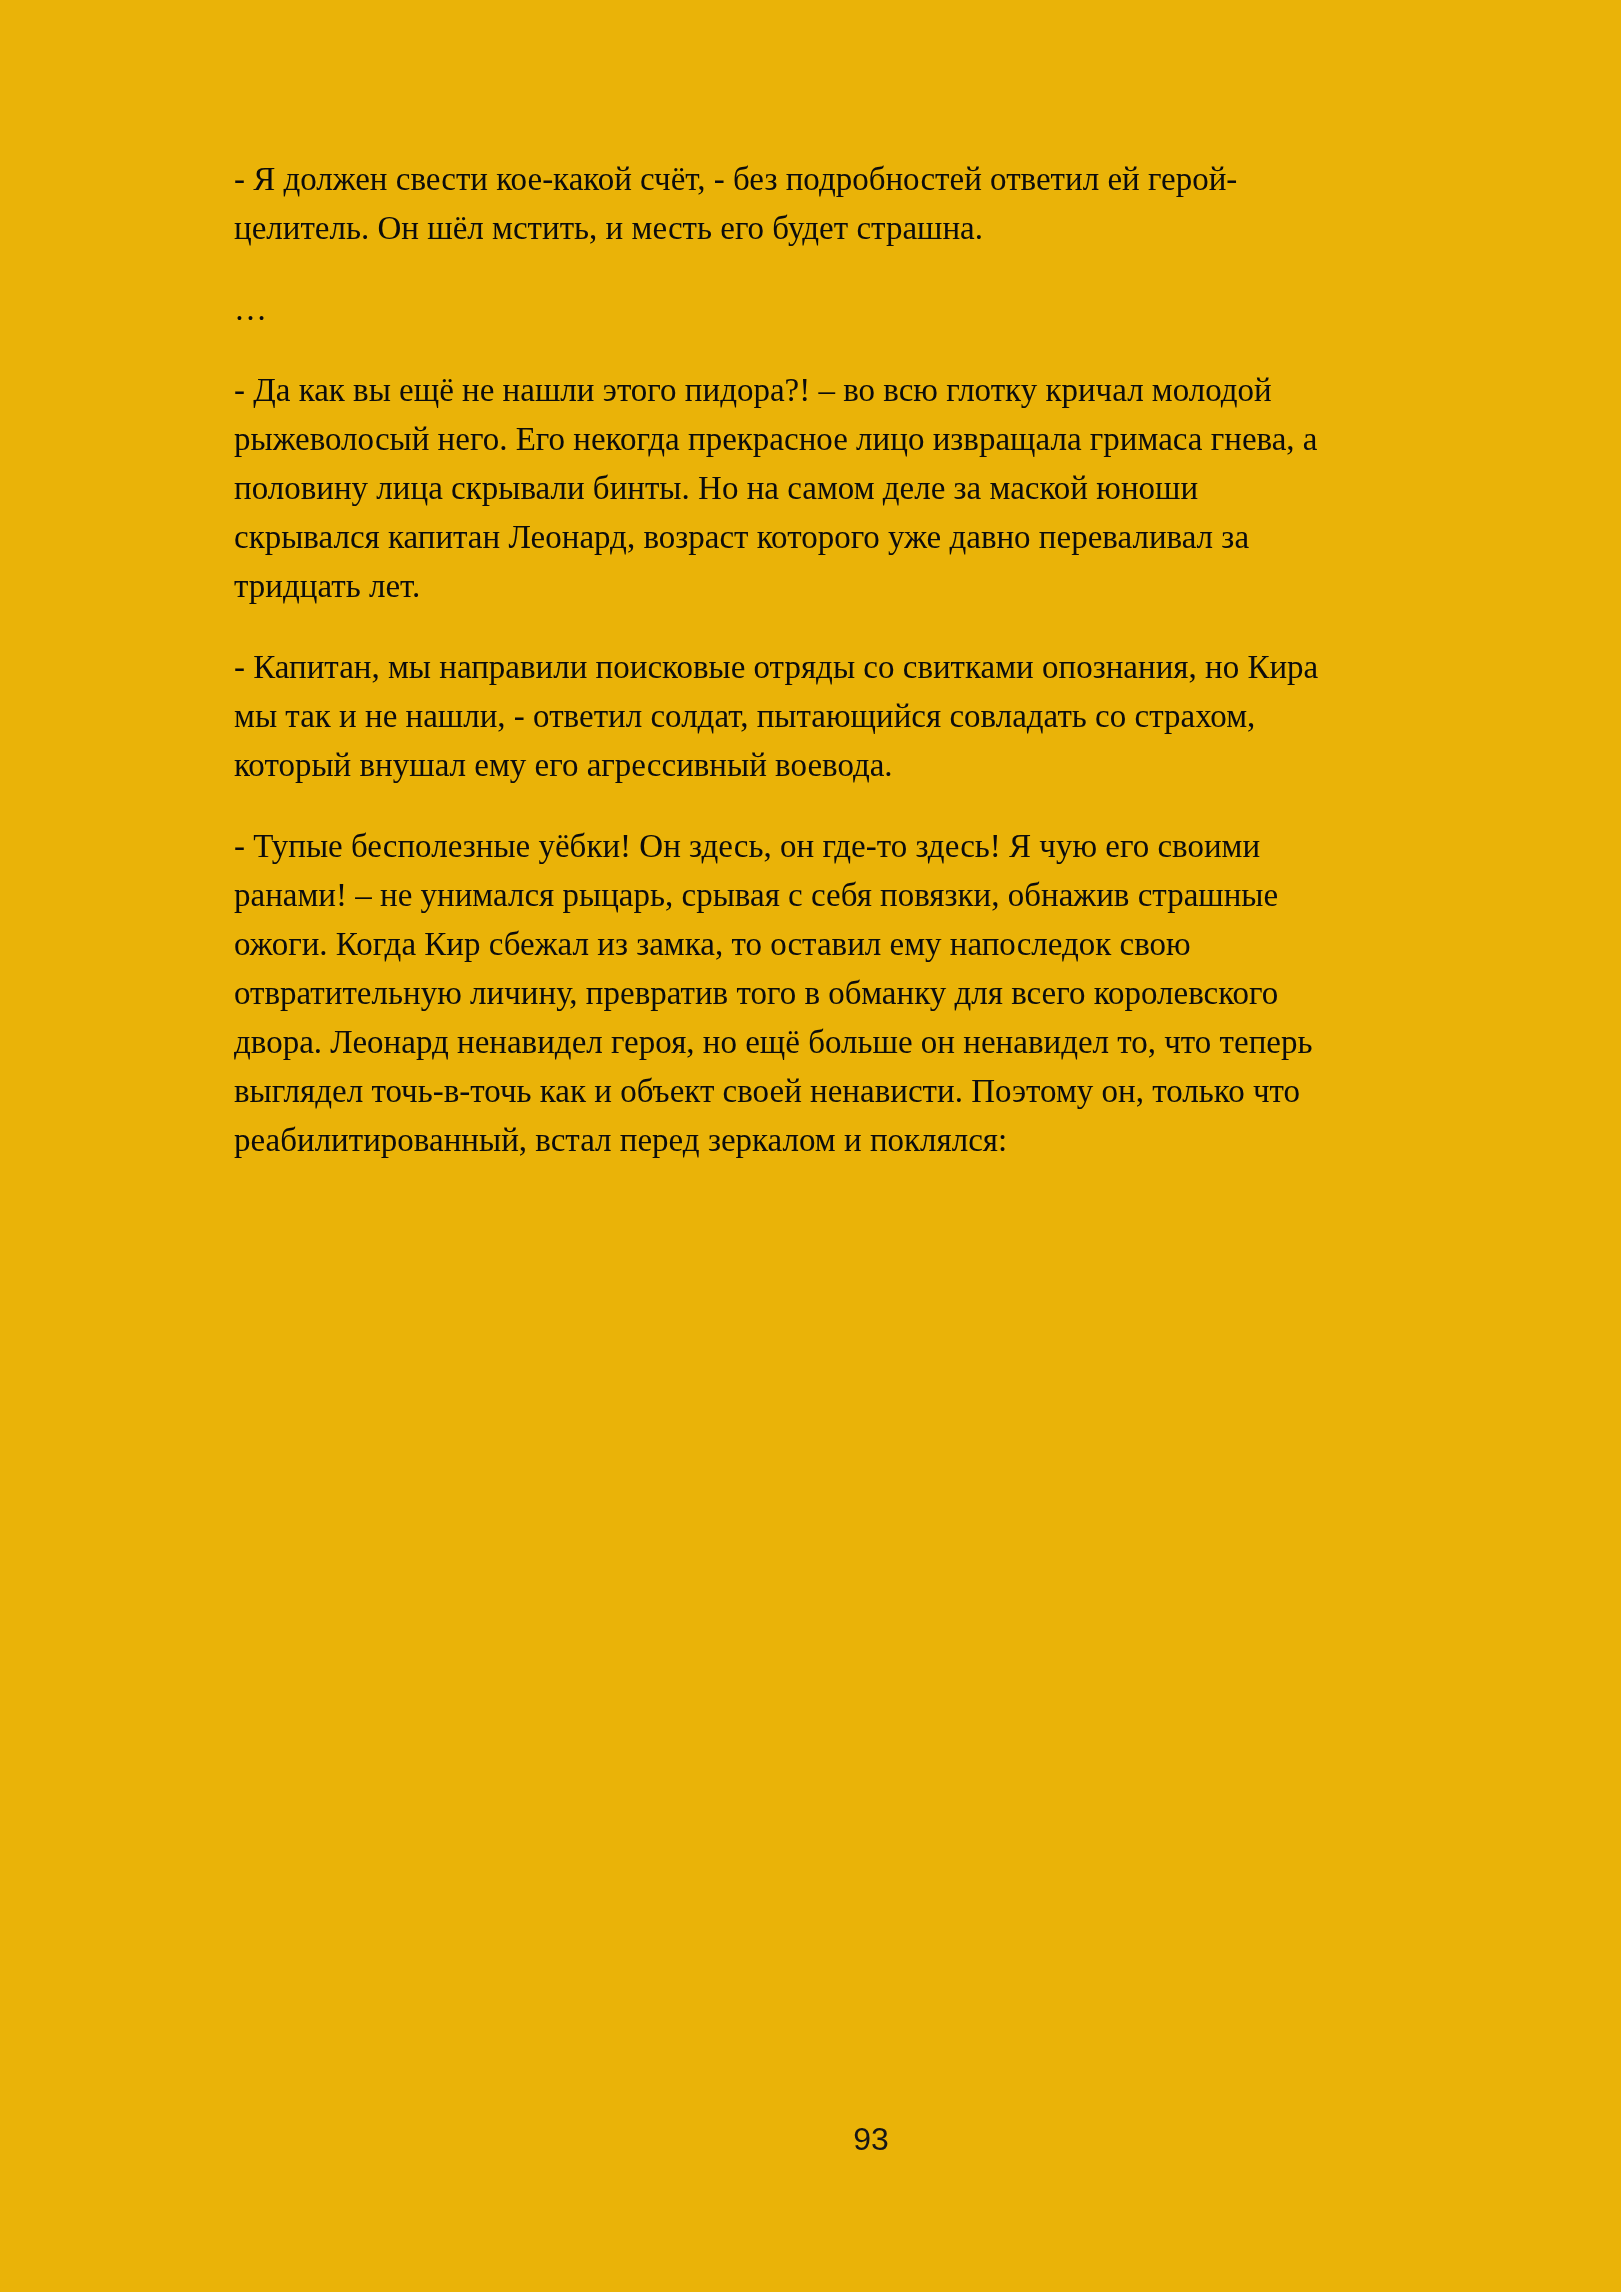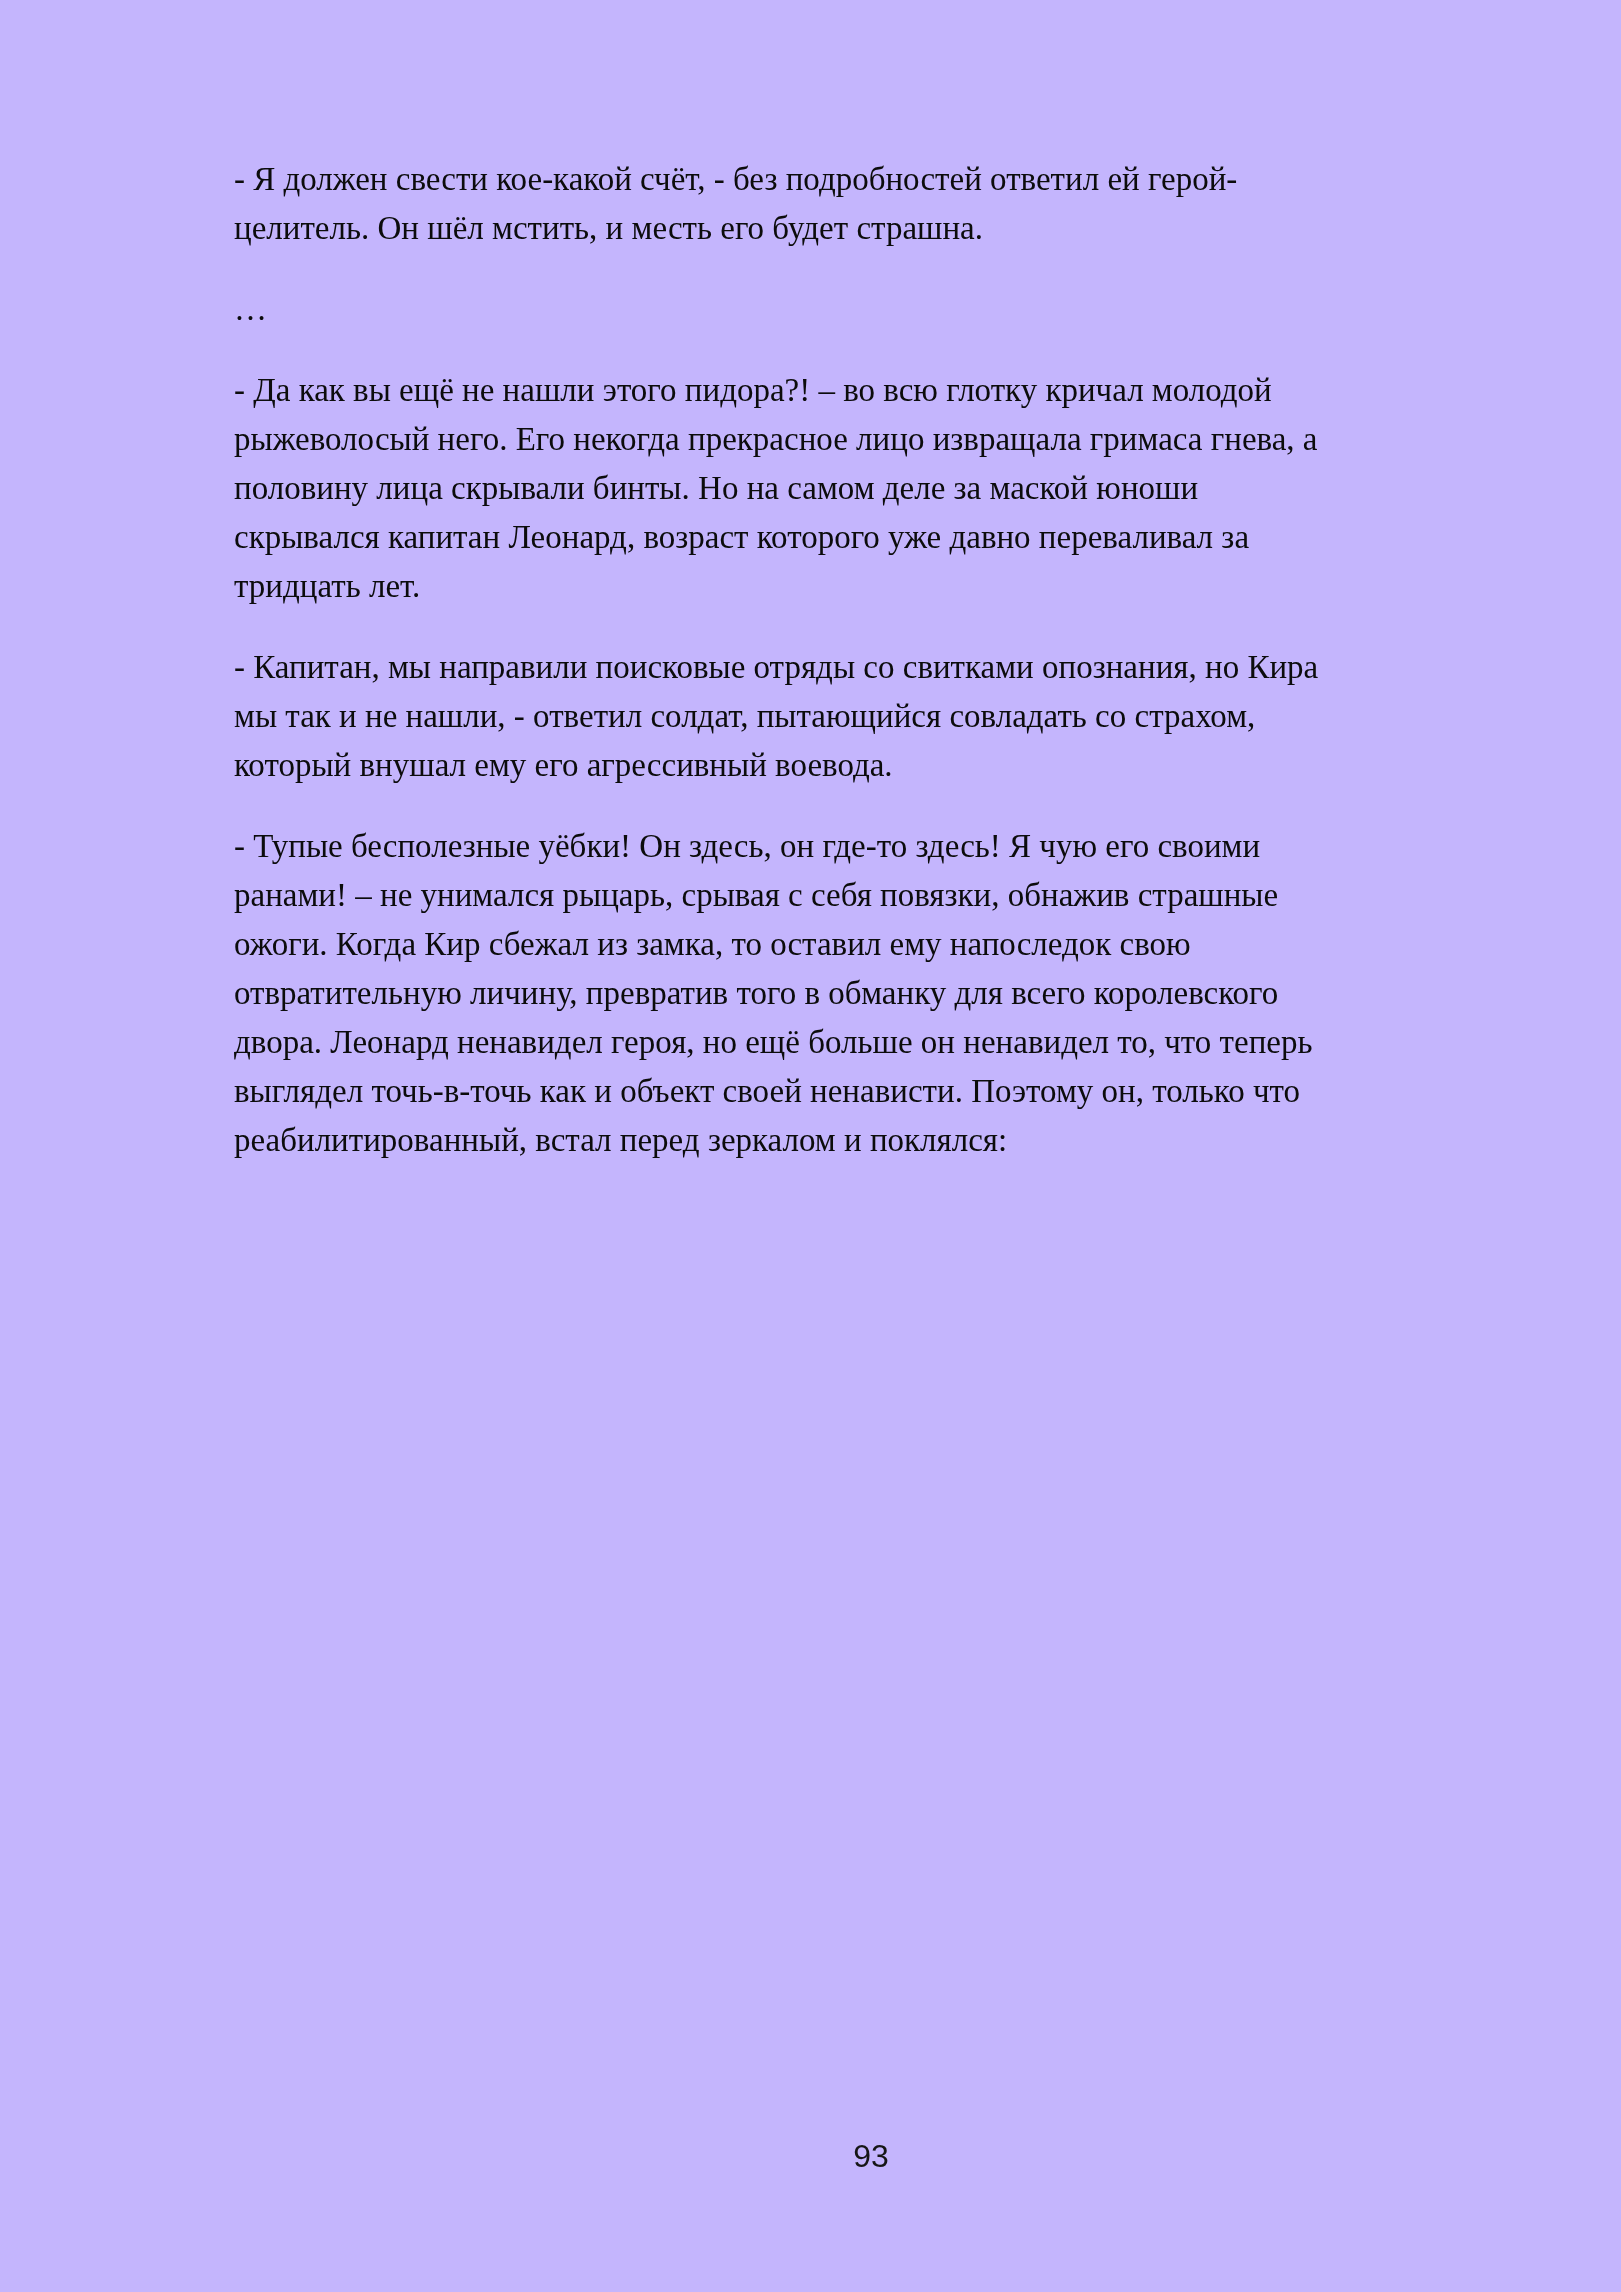--- a/index.html
+++ b/index.html
@@ -4,21 +4,21 @@
 <style>
   html, body {
     margin: 0;
     padding: 0;
     background: #ffffff;
   }
   .page {
     position: relative;
     width: 1621px;
     height: 2293px;
-    background: #c4b5fd;
+    background: #eab308;
     overflow: hidden;
   }
   .body-text {
     position: absolute;
     left: 234px;
     top: 155px;
     width: 1362px;
     color: #0c0c0c;
     font-family: "Liberation Serif", "DejaVu Serif", serif;
     font-size: 33px;
@@ -31,21 +31,20 @@
   .page-footer {
     position: absolute;
     left: 234px;
     top: 2120px;
     width: 1274px;
     text-align: center;
     color: #161616;
     font-family: "Liberation Sans", "DejaVu Sans", sans-serif;
     font-size: 32px;
     line-height: 39px;
-    margin-top: 17px;
   }
 </style>
 </head>
 <body>
 
 <div class="page">
   <div class="body-text">
     <p>- Я должен свести кое-какой счёт, - без подробностей ответил ей герой-
 целитель. Он шёл мстить, и месть его будет страшна.</p>
     <p>…</p>

